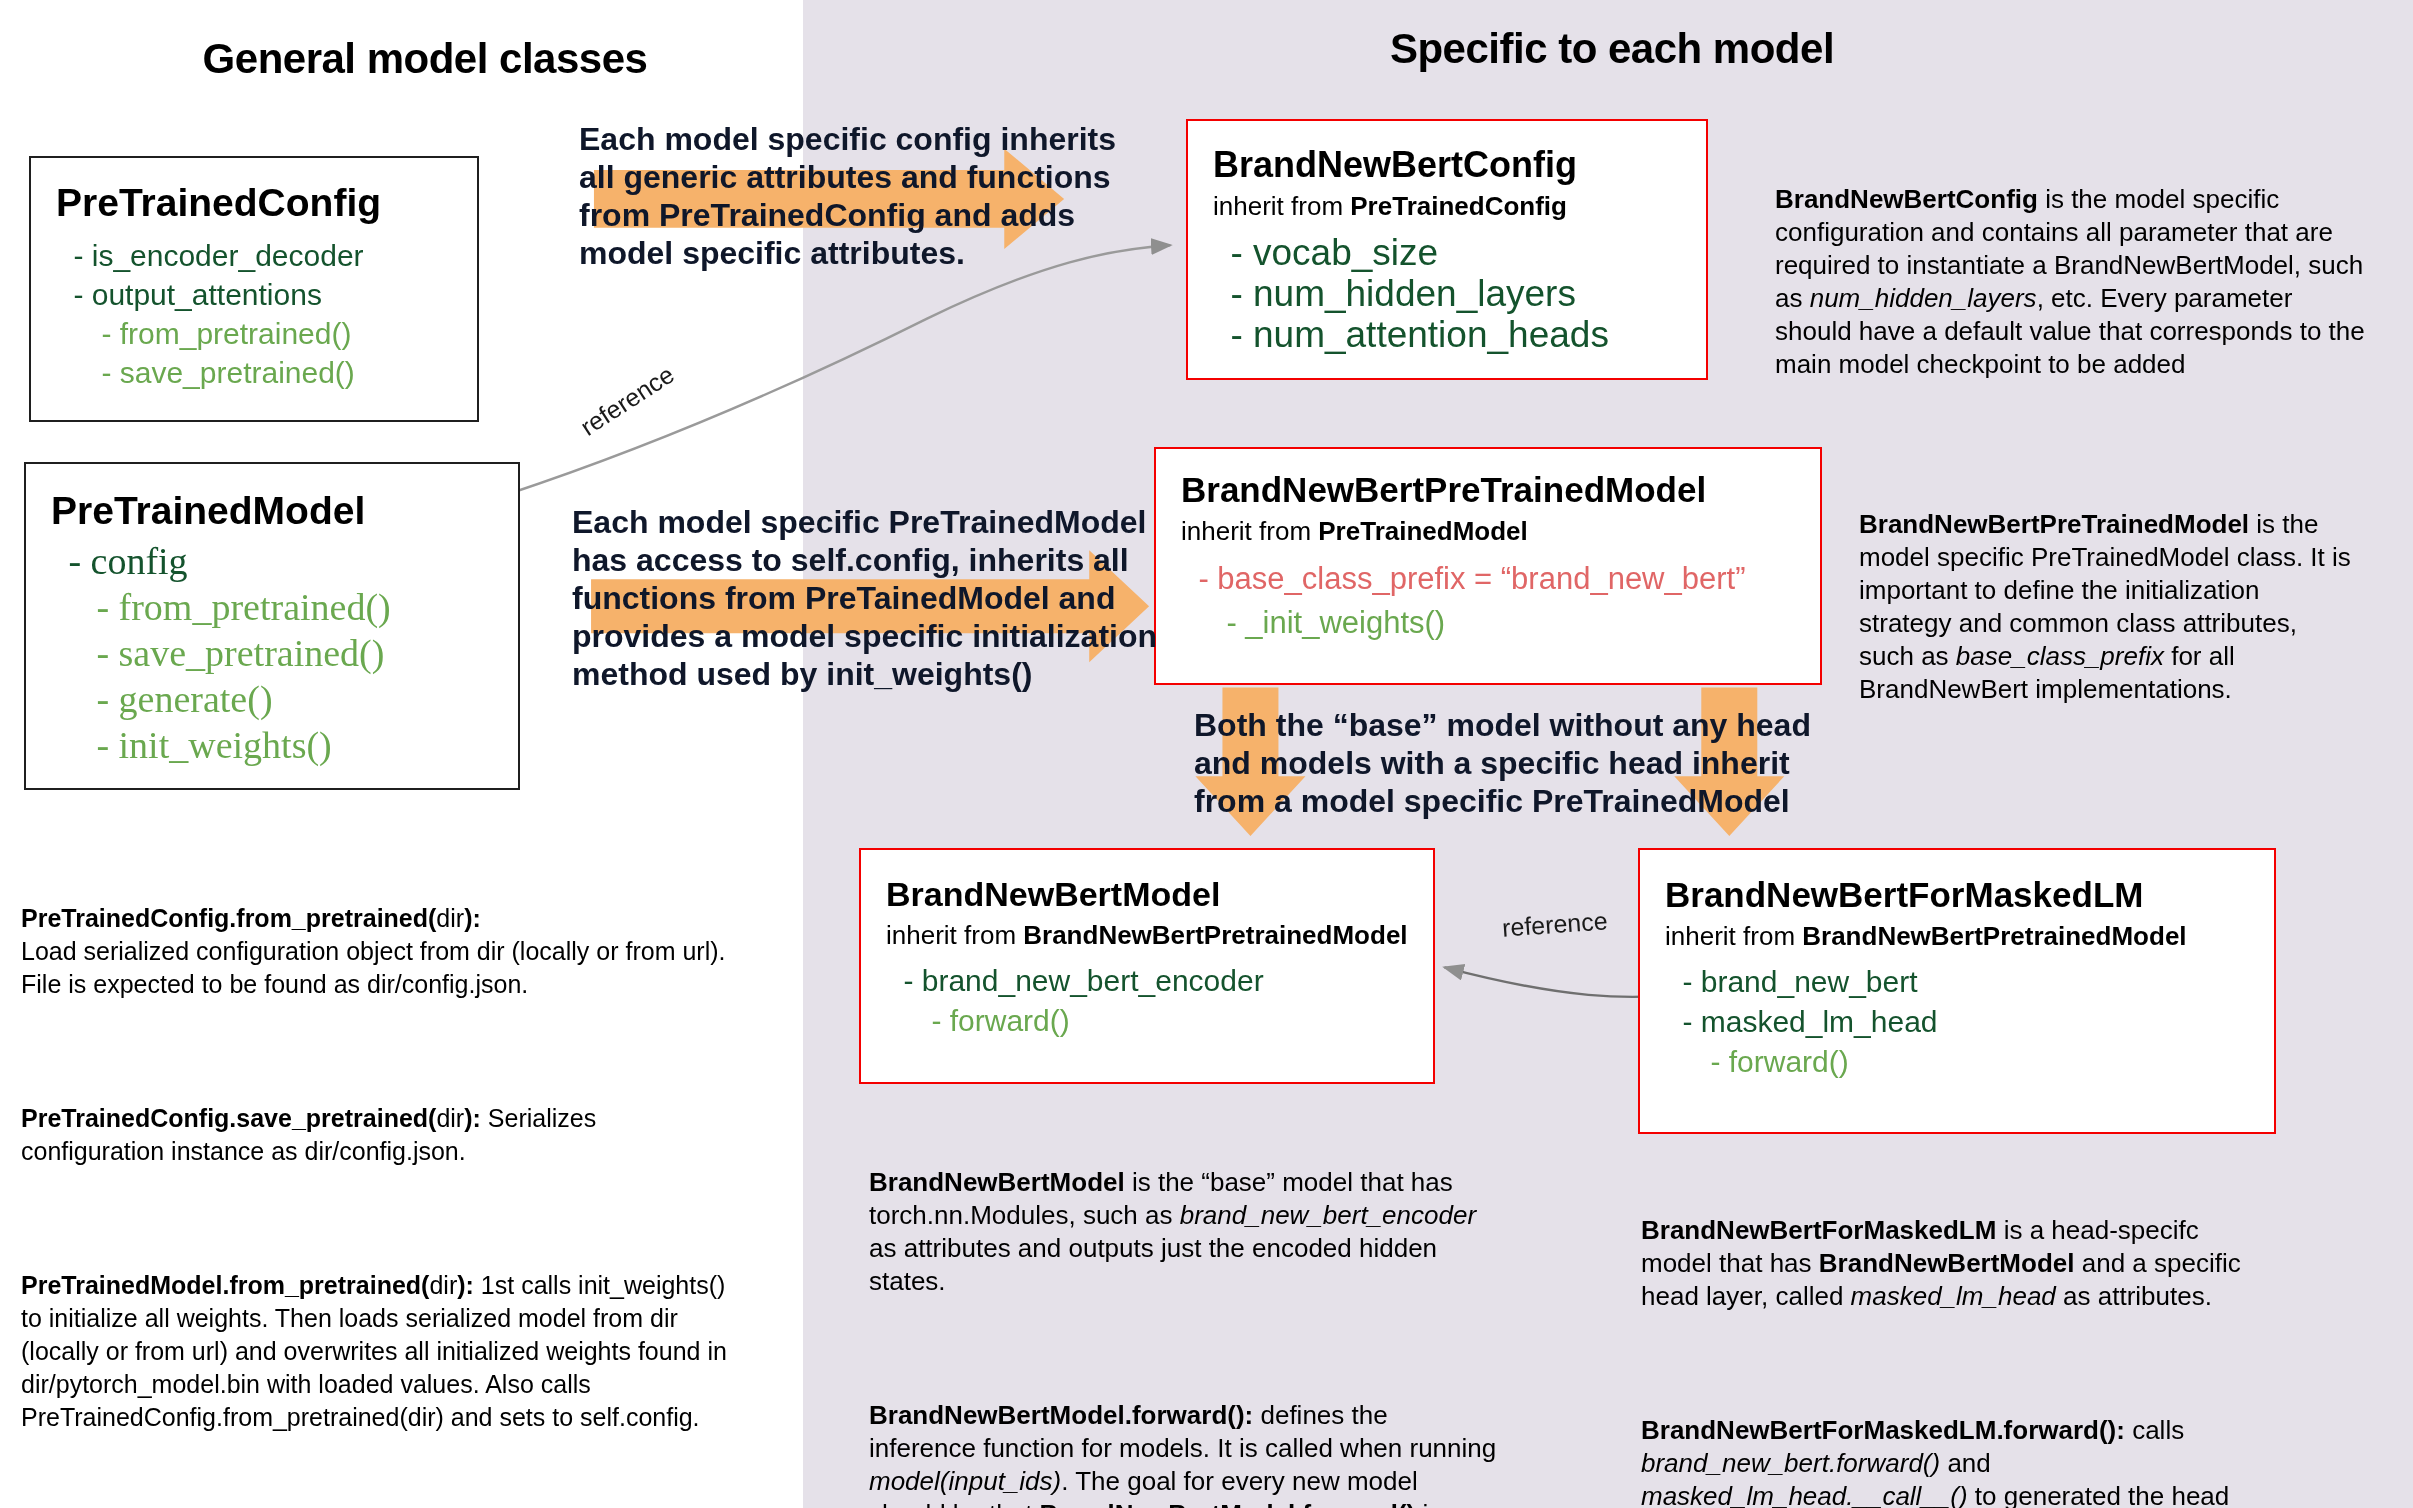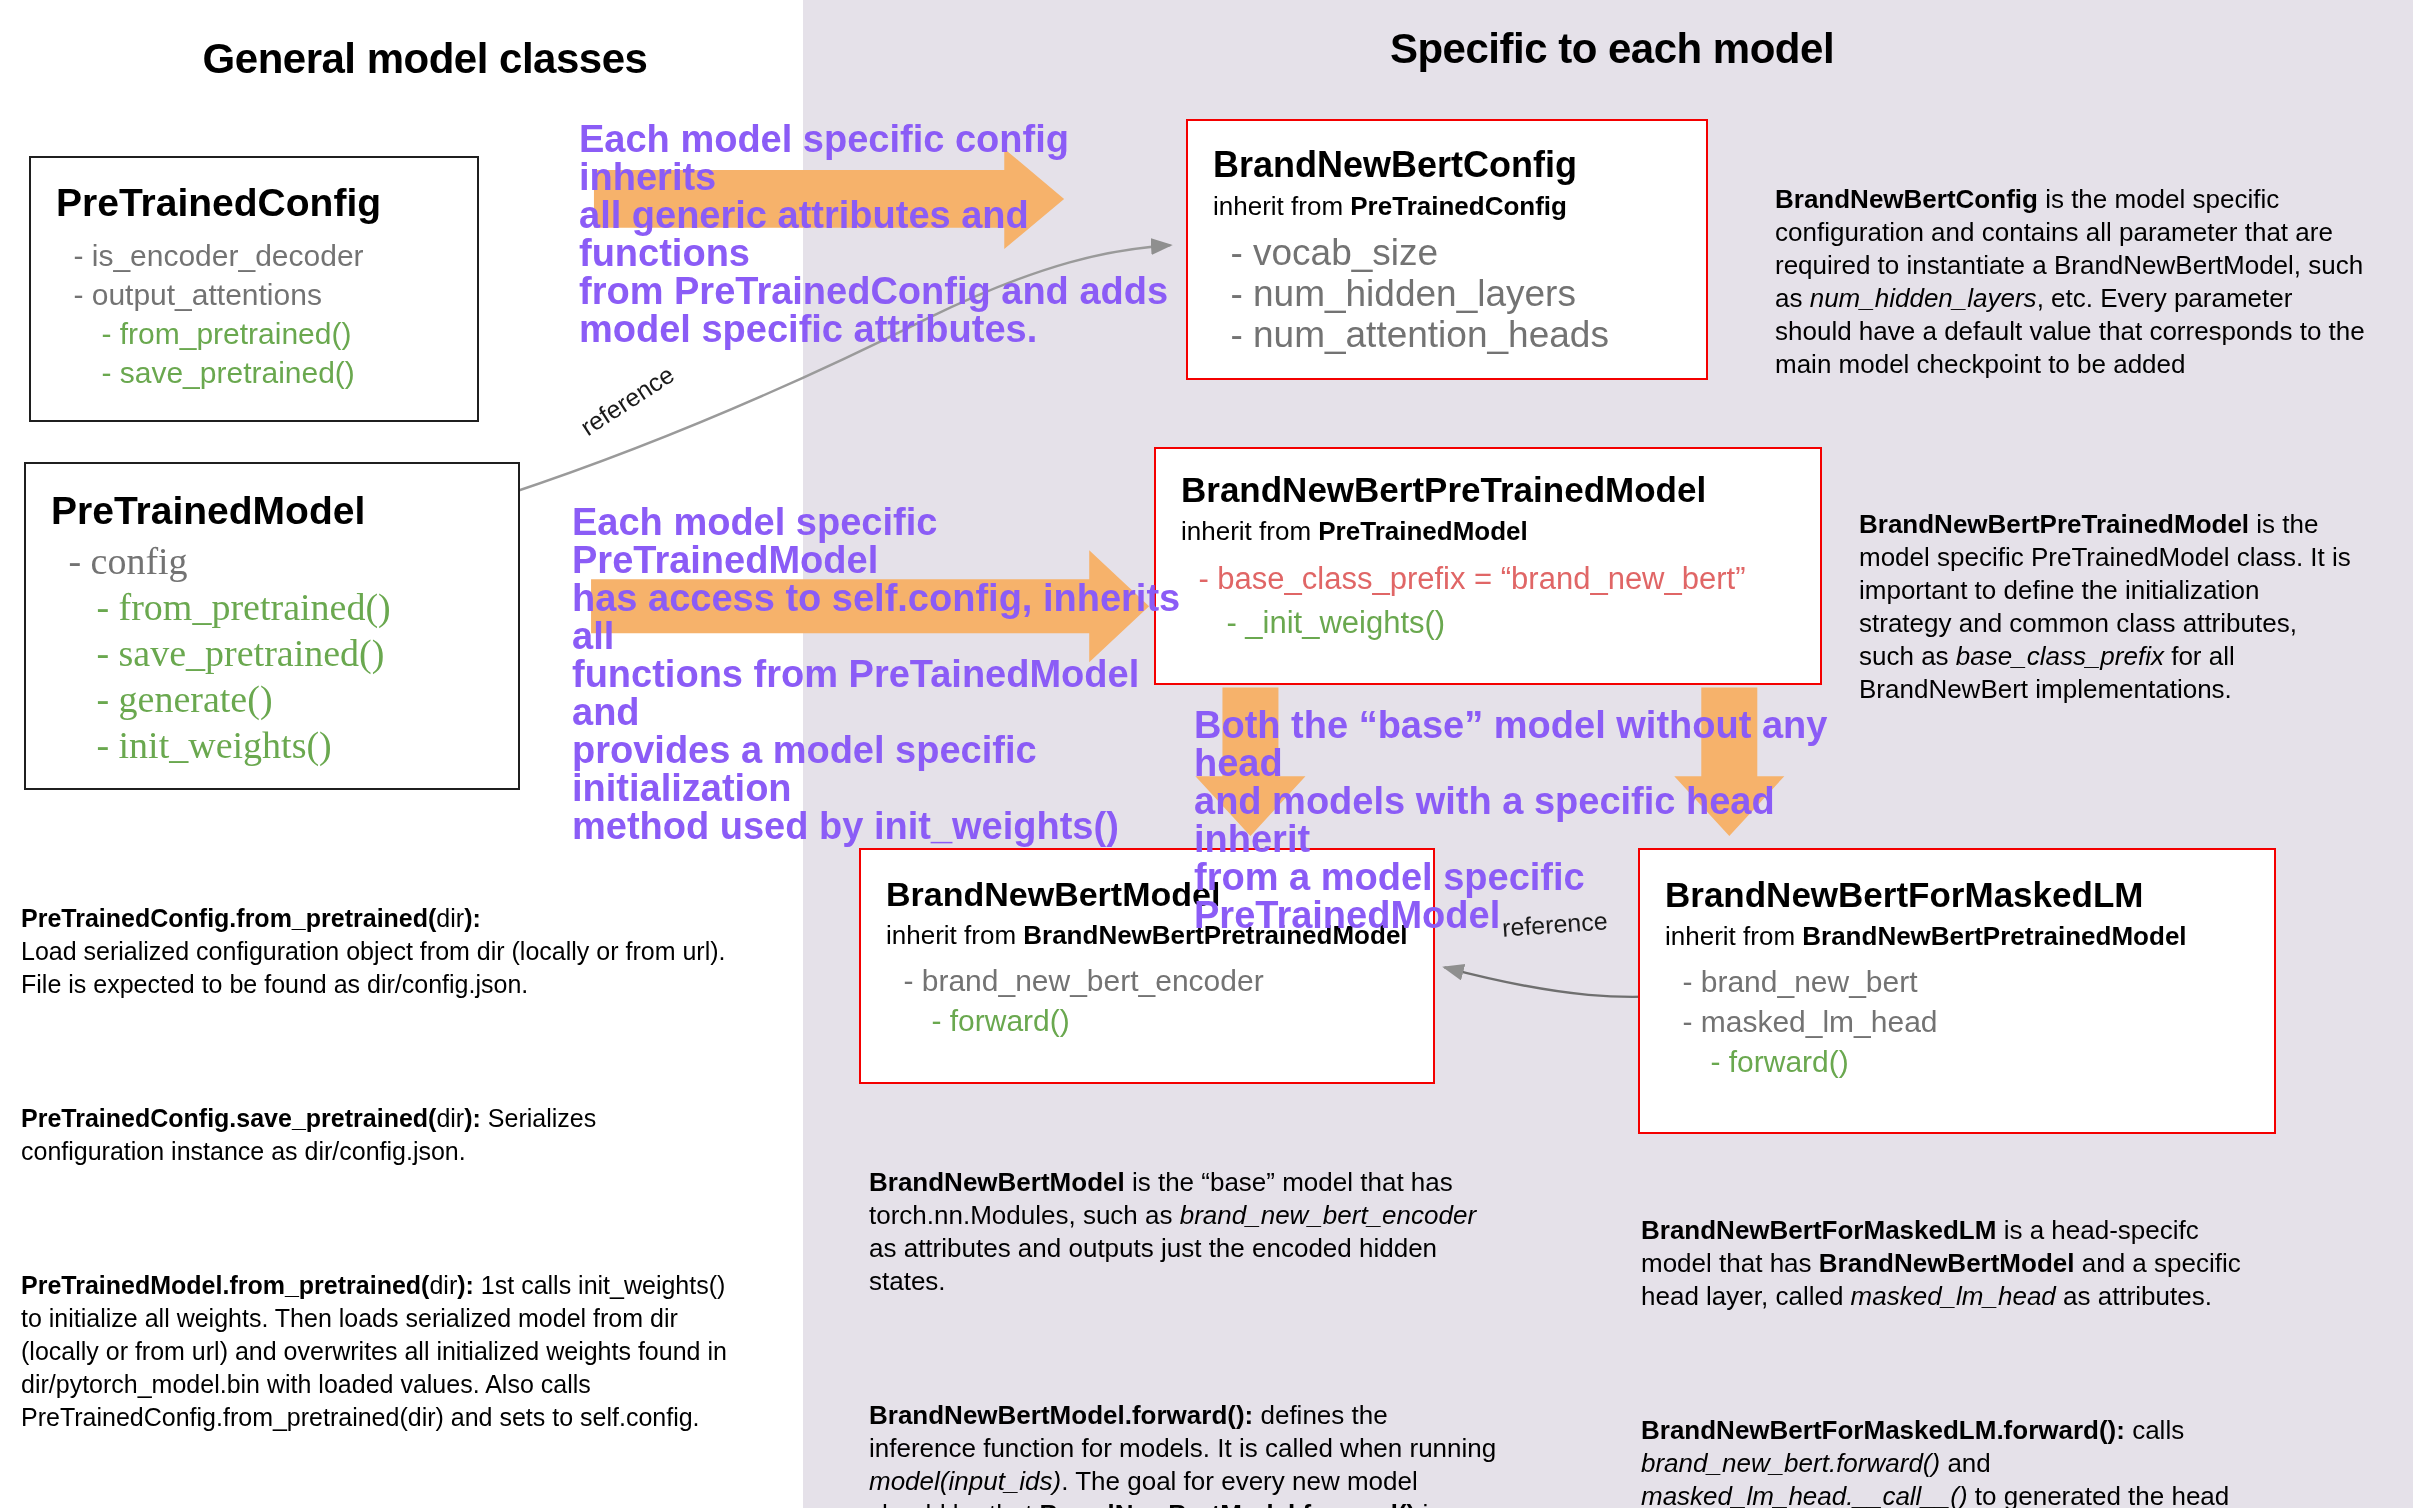--- a/index.html
+++ b/index.html
@@ -8,24 +8,24 @@
   .right-panel{position:absolute;left:803px;top:0;width:1610px;height:1508px;background:#e5e1e9;z-index:0;}
   .arrow-layer{position:absolute;left:0;top:0;z-index:1;}
   .section-title{position:absolute;z-index:2;font-size:42px;font-weight:bold;text-align:center;letter-spacing:-0.5px;}
   .uml-box{position:absolute;z-index:2;background:#ffffff;box-sizing:border-box;}
   .black-box{border:2.9px solid #1f1f1f;}
   .red-box{border:2.9px solid #f40000;}
   .box-title{font-weight:bold;line-height:1.15;}
   .inherit{font-size:26px;margin-top:5.8px;}
   .inherit b{font-weight:bold;}
   .items{margin-top:9.7px;margin-left:17.4px;}
-  .box-item[data-color="black"]{color:#737373;}
+  .box-item[data-color="black"]{color:#14532d;}
   .box-item[data-color="green"]{color:#6aa84f;margin-left:28px;}
   .box-item[data-color="salmon"]{color:#e06666;}
-  .green-note{position:absolute;z-index:2;color:#8b5cf6;font-weight:bold;font-size:38px;line-height:38px;white-space:pre-line;}
+  .green-note{position:absolute;z-index:2;color:#0f172a;font-weight:bold;font-size:32px;line-height:38px;white-space:pre-line;}
   .desc{position:absolute;z-index:2;font-size:26px;line-height:33px;white-space:pre-wrap;}
   .desc p{margin:0 0 35px 0;}
   .desc .b{font-weight:bold;}
   .desc .i{font-style:italic;}
   .ref{position:absolute;z-index:2;font-size:25px;color:#1a1a1a;}
 </style>
 </head>
 <body>
 
 <div class="canvas">

